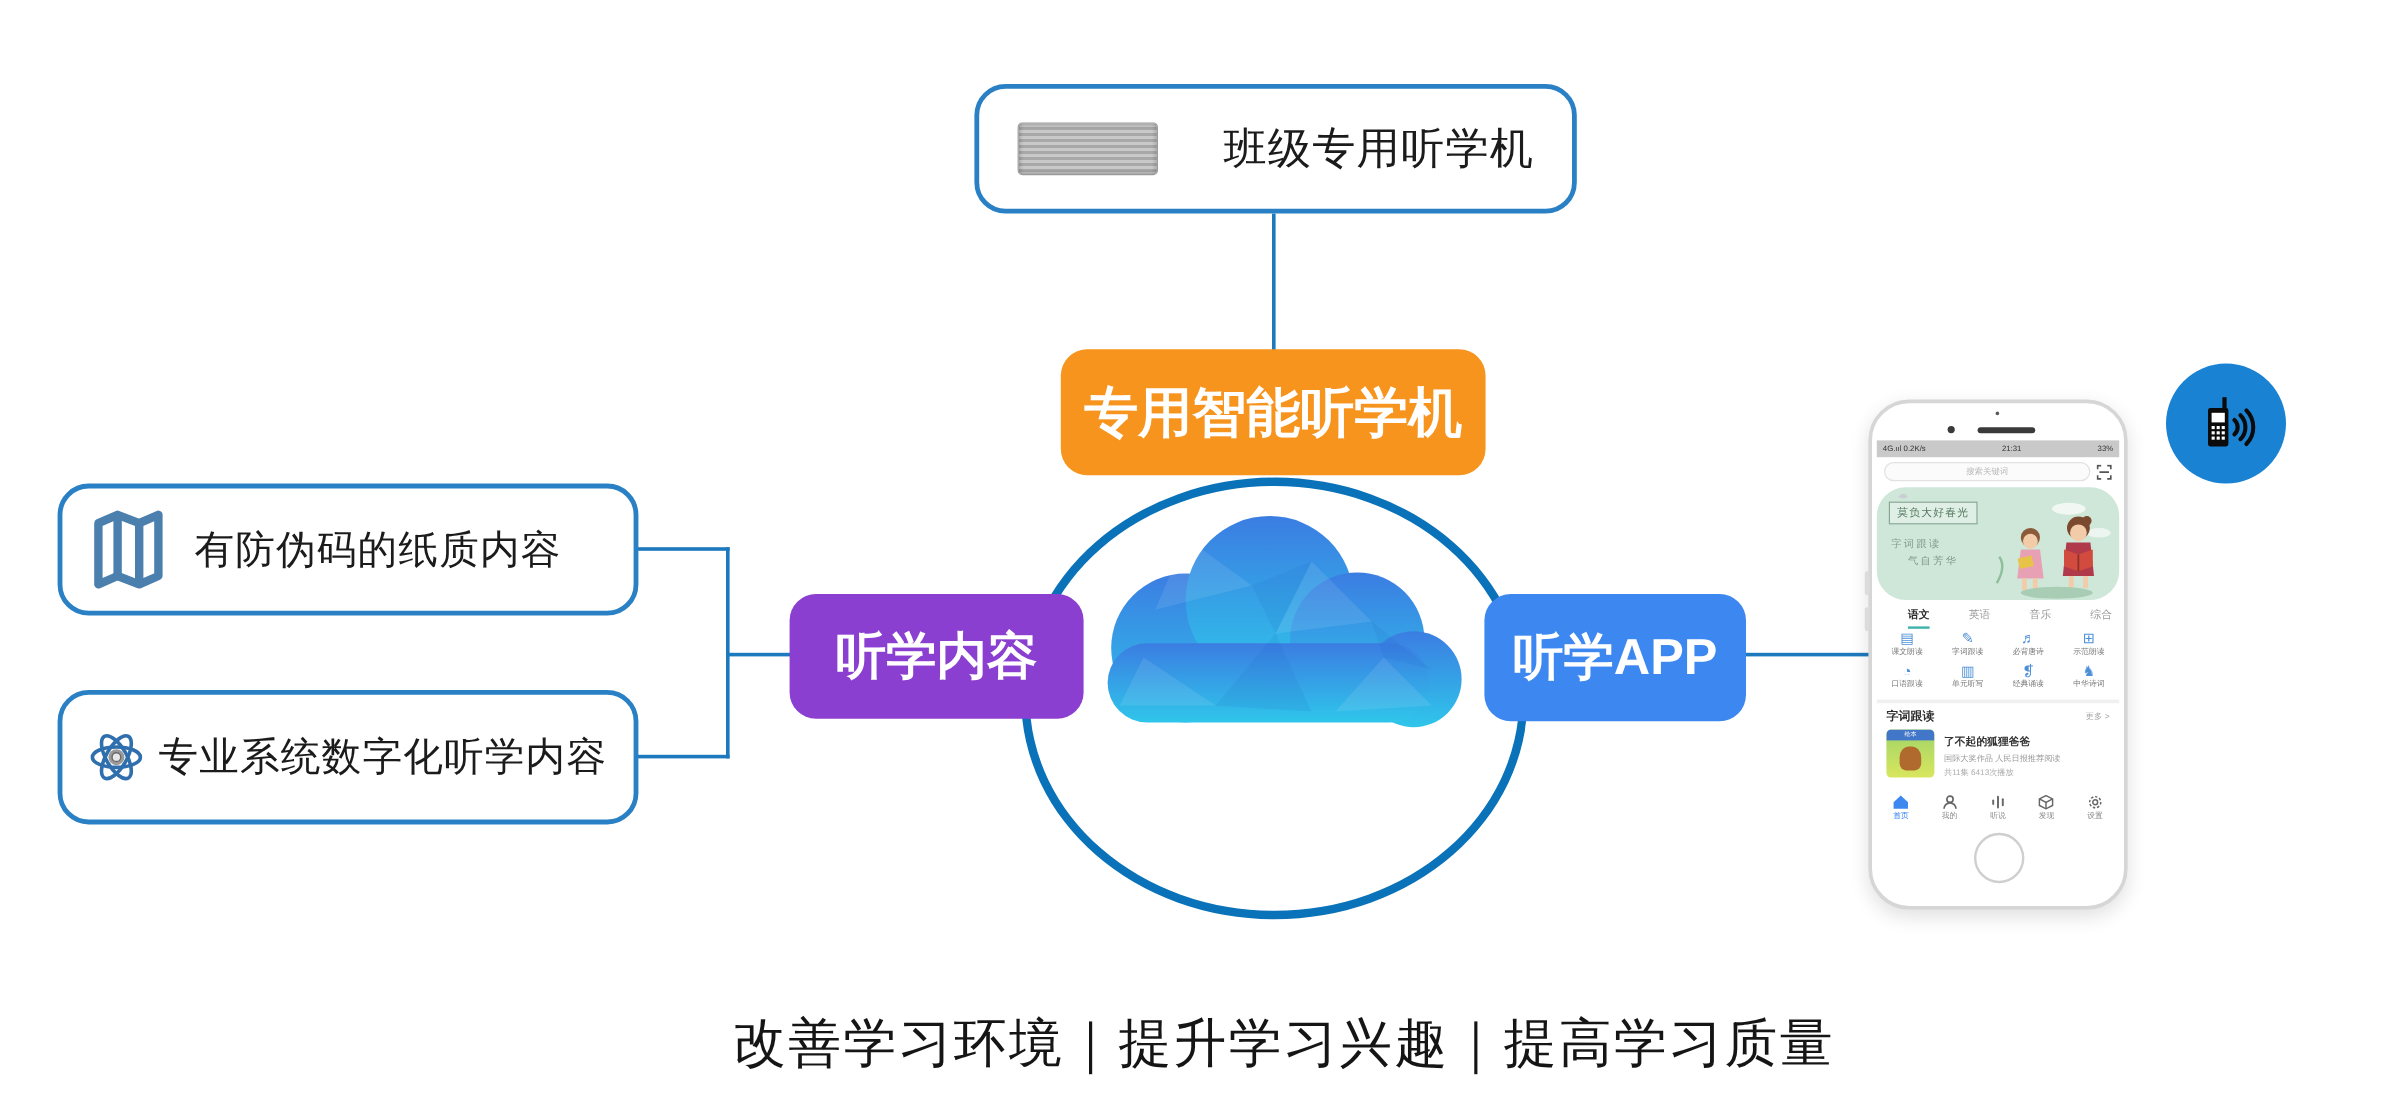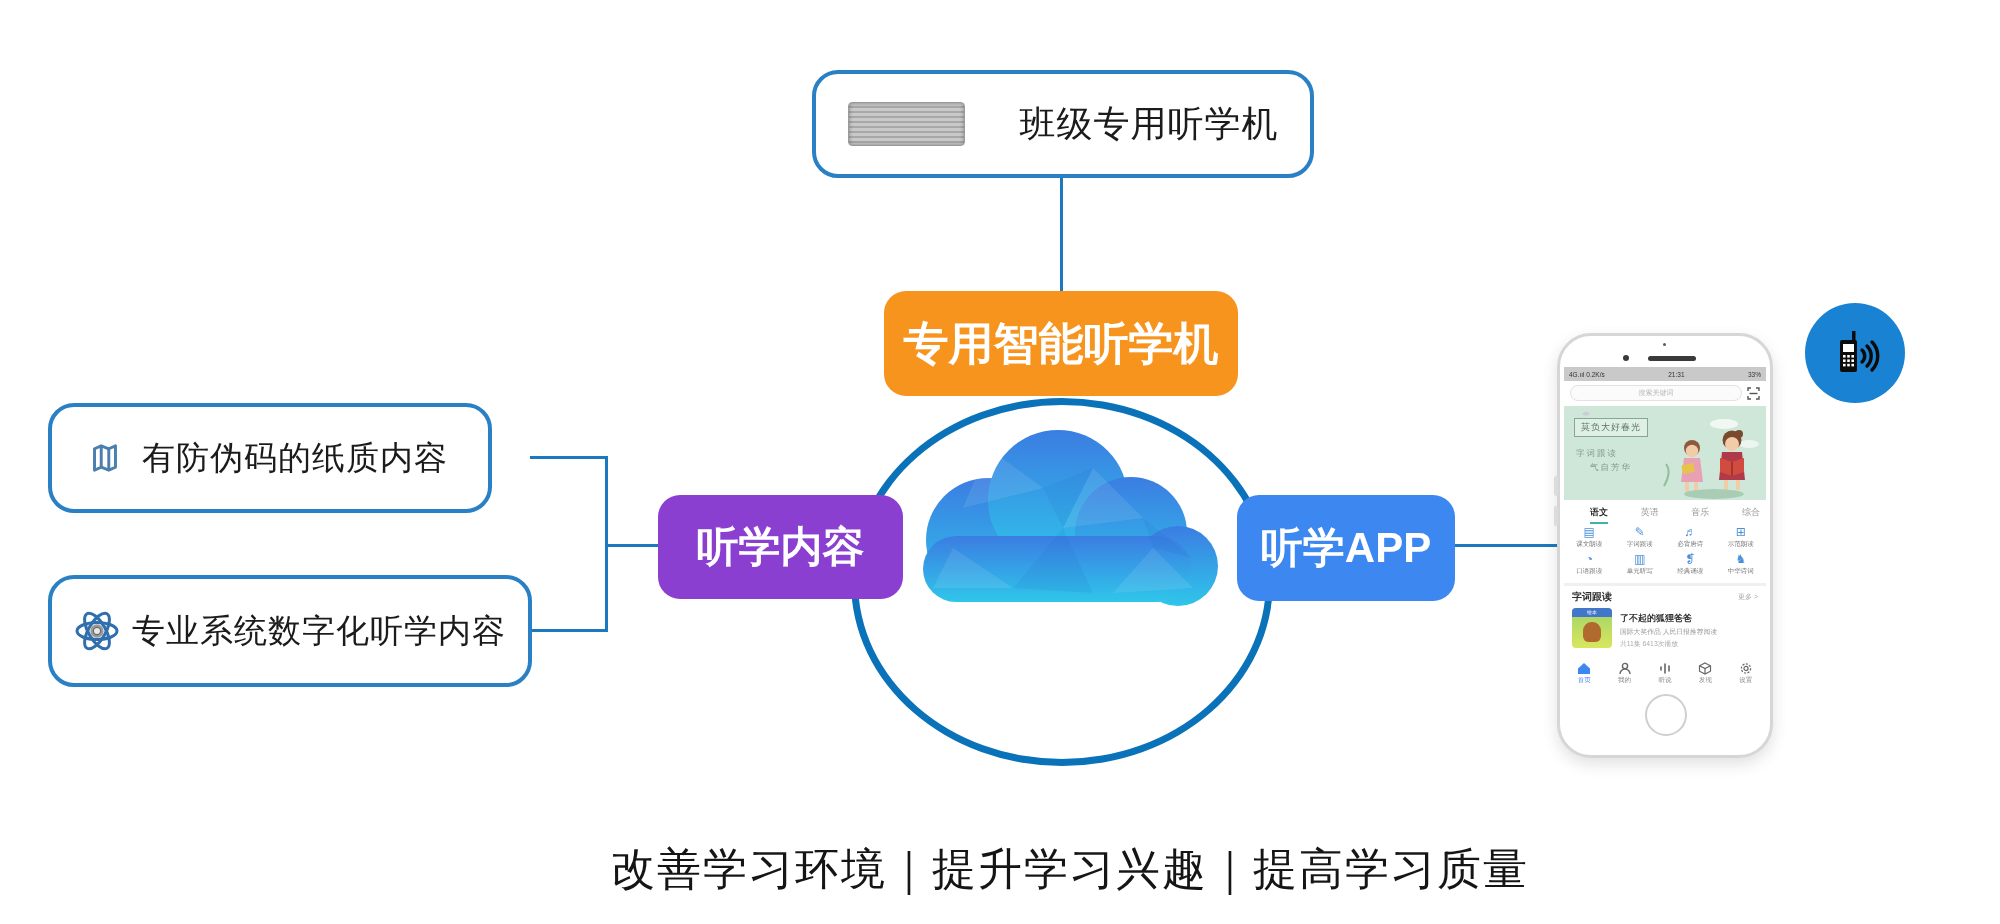--- a/index.html
+++ b/index.html
@@ -42,21 +42,21 @@
   .cam-dot{position:absolute;left:63px;top:19px;width:6px;height:6px;border-radius:50%;background:#3a3a3a;}
   .cam-dot2{position:absolute;left:103px;top:7px;width:3px;height:3px;border-radius:50%;background:#5a5a5a;}
   .speaker{position:absolute;left:88px;top:20px;width:48px;height:5px;border-radius:3px;background:#3a3a3a;}
   .statusbar{position:absolute;left:4px;top:31px;width:202px;height:14px;background:#c9c9c9;
              display:flex;align-items:center;justify-content:space-between;
              font-size:6.5px;color:#333;padding:0 5px;box-sizing:border-box;}
   .searchrow{position:absolute;left:10px;top:49px;width:190px;height:16px;display:flex;align-items:center;}
   .searchpill{flex:1;height:14px;border:1px solid #e2e2e2;background:#fbfbfb;border-radius:8px;
               display:flex;align-items:center;justify-content:center;font-size:7px;color:#b9b9b9;}
   .scanicon{width:13px;height:13px;margin-left:5px;}
-  .banner{position:absolute;left:4px;top:70px;width:202px;height:94px;background:#cfe7d9;overflow:hidden;}
+  .banner{position:absolute;left:4px;top:70px;width:202px;height:94px;background:#cfe7d9;overflow:hidden;border-radius:24px;}
   .banner-title{position:absolute;left:10px;top:12px;border:1px solid #87a795;color:#55795f;
                 font-size:9px;padding:2px 6px;background:rgba(255,255,255,.35);letter-spacing:1px;}
   .banner-l1{position:absolute;left:12px;top:42px;font-size:8.5px;color:#7f9c88;letter-spacing:2px;}
   .banner-l2{position:absolute;left:26px;top:56px;font-size:8.5px;color:#7f9c88;letter-spacing:2px;}
   .tabsrow{position:absolute;left:10px;top:170px;width:190px;display:flex;justify-content:space-between;font-size:9px;color:#999;}
   .tab{padding-bottom:3px;margin-left:20px;}
   .tab.active{color:#2b2b2b;font-weight:700;border-bottom:2px solid #3fb3ab;}
   .grid{position:absolute;left:4px;top:190px;width:202px;display:grid;
         grid-template-columns:repeat(4,1fr);row-gap:5px;text-align:center;}
   .gcell .gi{font-size:12px;color:#4a8fd8;line-height:13px;}
@@ -128,21 +128,21 @@
     <div class="device"></div>
     <div class="lbl" style="font-size:36px;">班级专用听学机</div>
   </div>
 
   <div class="node node-orange" style="left:884px;top:291px;width:354px;height:105px;">专用智能听学机</div>
 
   <div class="node node-blue" style="left:1237px;top:495px;width:218px;height:106px;">听学APP</div>
 
   <div class="node node-purple" style="left:658px;top:495px;width:245px;height:104px;">听学内容</div>
 
-  <div class="wbox" style="left:48px;top:403px;width:444px;height:110px;padding:0 40px;gap:24px;">
+  <div class="wbox" style="left:48px;top:403px;width:484px;height:110px;padding:0 24px;gap:24px;">
     <svg width="62" height="68" viewBox="0 0 62 68">
       <g fill="none" stroke="#4a7fae" stroke-width="7" stroke-linejoin="round">
         <path d="M6 12 L22 5 L40 12 L56 5 L56 56 L40 63 L22 56 L6 63 Z"></path>
         <path d="M22 5 V56"></path>
         <path d="M40 12 V63"></path>
       </g>
     </svg>
     <div class="lbl">有防伪码的纸质内容</div>
   </div>
 

